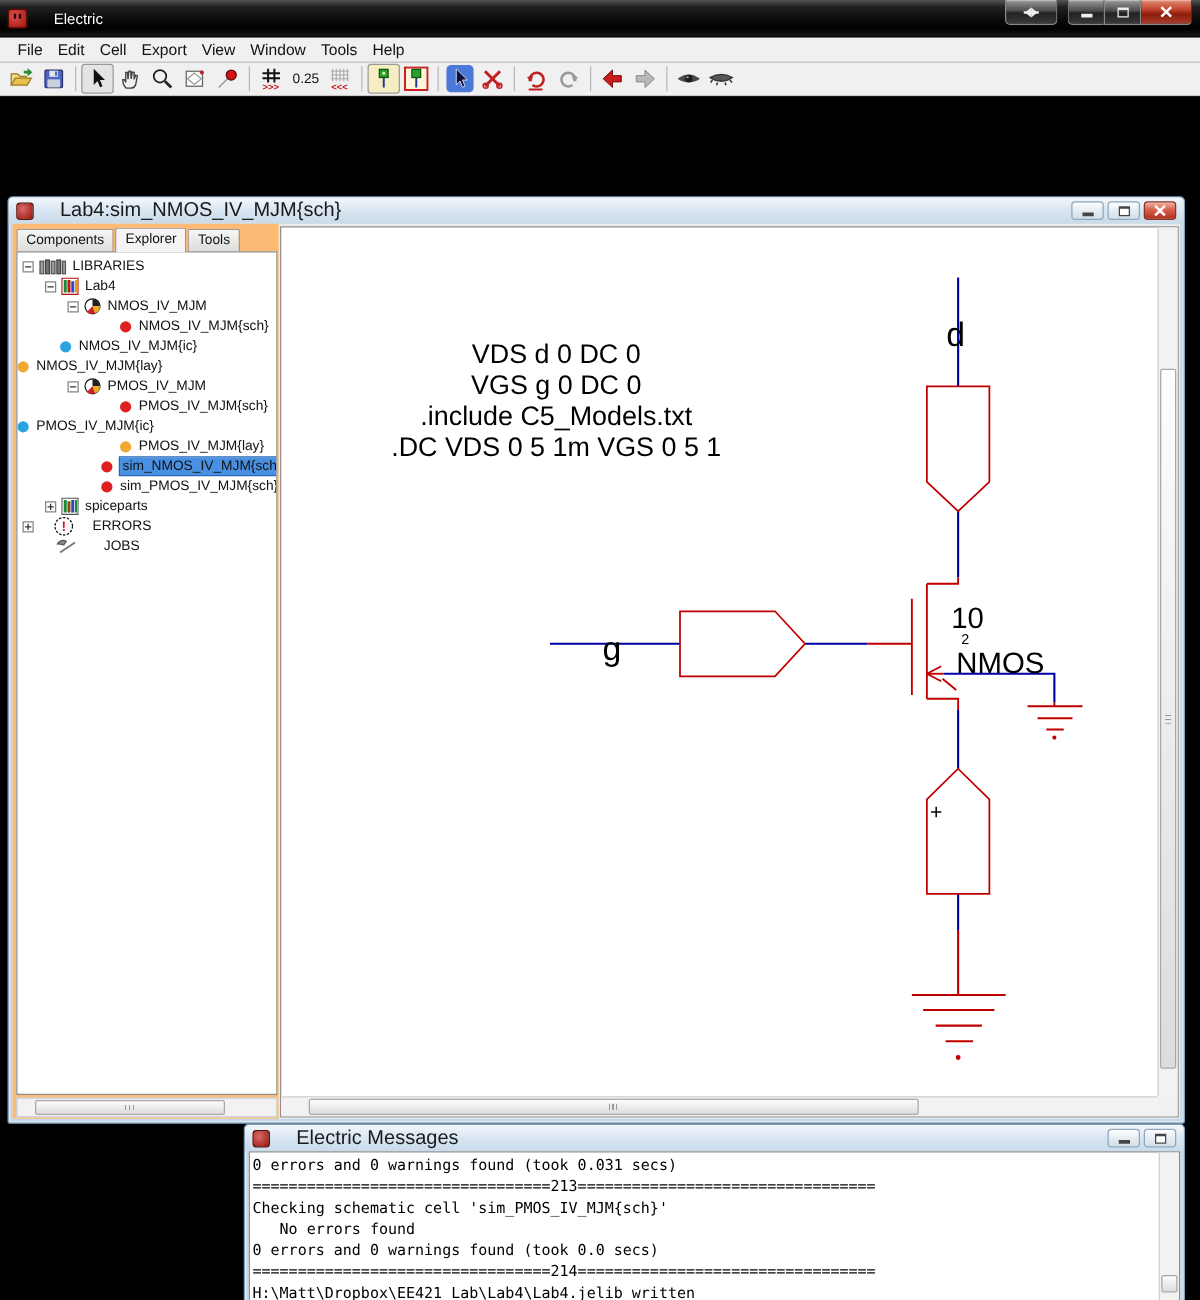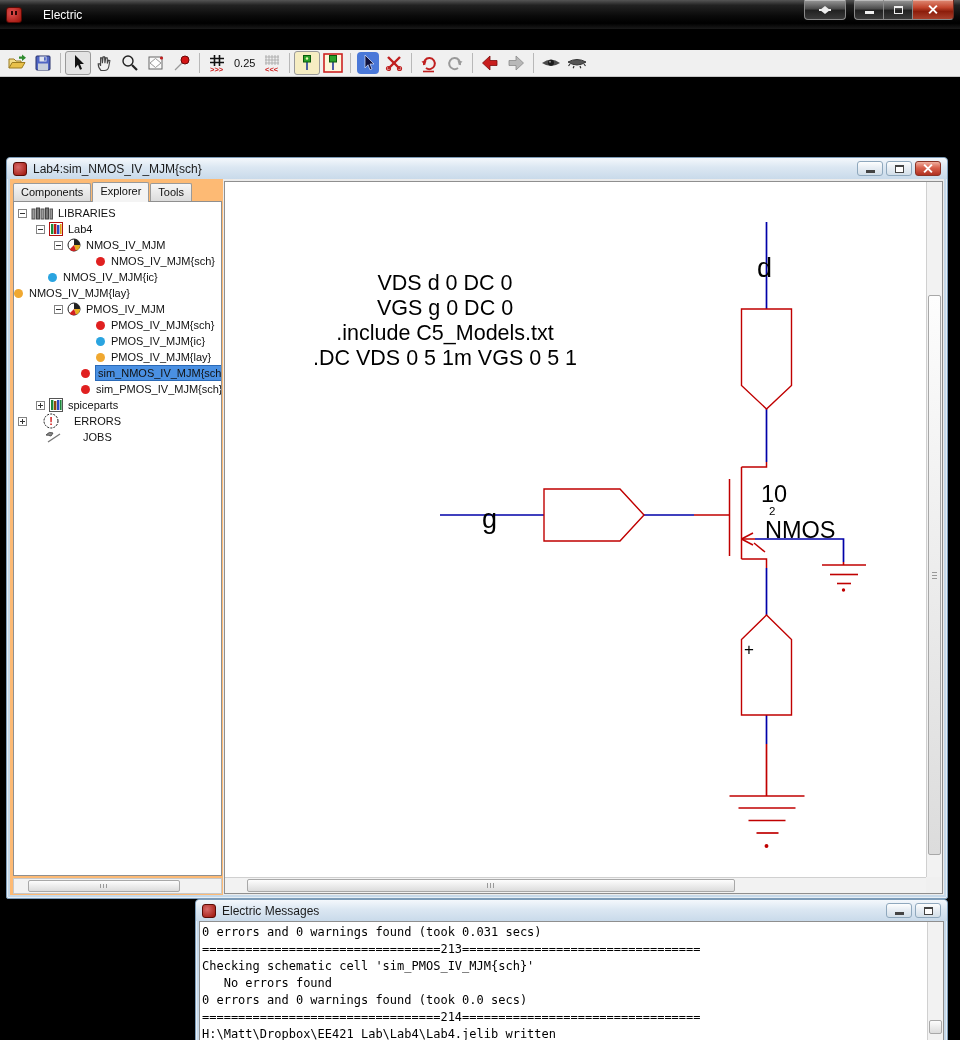--- a/index.html
+++ b/index.html
@@ -36,21 +36,21 @@
   .tbtn { width:26px; height:24px; display:flex; align-items:center; justify-content:center; }
   .tbtn.sel { border:1px solid #9a9a9a; border-radius:3px; background:#e4e4e4; }
   .tsep { width:1px; height:20px; background:#b8b8b8; margin:0 4px; }
   .tlabel { font-size:11px; color:#111; padding:0 4px; }
 
   
   .child { position:absolute; border:1px solid #7d9cb8; border-radius:4px 4px 2px 2px;
     background:#c6d9ea; box-shadow:0 0 0 1px rgba(255,255,255,.55) inset; }
   .child-title { height:21px; display:flex; align-items:center; padding:0 6px;
     background:linear-gradient(#f4f8fc, #dbe7f2 45%, #c9daea); border-radius:4px 4px 0 0; }
-  .child-title .title { font-size:12px; color:#1a1a1a; margin-left:6px; }
+  .child-title .title { font-size:16px; color:#1a1a1a; margin-left:21px; }
   .child-icon { width:14px; height:14px; border-radius:3px; background:radial-gradient(circle at 35% 35%, #d86a6a, #9c1208);
     border:1px solid #5a0c06; position:relative; }
   .child-btns { margin-left:auto; display:flex; gap:3px; }
   .cbtn { width:26px; height:15px; border:1px solid #8fa8bd; border-radius:3px;
     background:linear-gradient(#fdfefe, #e8eef4 45%, #d3dfe9); display:flex; align-items:center; justify-content:center; }
   .cbtn.close { background:linear-gradient(#f0b0a0, #d8604c 45%, #b03020); border-color:#8a3326; }
   .glyph-min { width:9px; height:3px; background:#444; margin-top:6px; }
   .cbtn .glyph-min { margin-top:5px; }
   .glyph-box { width:9px; height:8px; border:1px solid #444; border-top-width:2px; background:#fff; }
   .glyph-x { position:relative; width:10px; height:9px; }
@@ -136,20 +136,30 @@
         <div class="glassbtn">
             <span class="glyph-box" style="border-color:#eee;background:transparent"></span>
           </div>
         <div class="glassbtn close">
             <span class="glyph-x dark"></span>
           </div>
       </div>
     </div>
   </div>
 
+  <div id="menubar">
+    <span class="menu-item">File</span>
+    <span class="menu-item">Edit</span>
+    <span class="menu-item">Cell</span>
+    <span class="menu-item">Export</span>
+    <span class="menu-item">View</span>
+    <span class="menu-item">Window</span>
+    <span class="menu-item">Tools</span>
+    <span class="menu-item">Help</span>
+  </div>
 
   <div id="toolbar">
     <div class="tbtn">
         <svg width="20" height="20" viewBox="0 0 20 20">
           <path d="M2 15 V6 h5 l2 2 h5 v2" fill="#f2dc8a" stroke="#9a7b20"></path>
           <path d="M2 15 l3.2-5.5 H18 l-3.2 5.5 Z" fill="#e8c04a" stroke="#9a7b20"></path>
           <path d="M12 3.5 h3 V1.5 l4 3.2 -4 3.2 V5.8 h-3 Z" fill="#2e8b2e"></path>
         </svg>
       </div>
     <div class="tbtn">
@@ -362,21 +372,21 @@
                     <path d="M7 7 L13 7 A6 6 0 0 1 9 12.6 Z" fill="#e8b020"></path>
                     <path d="M7 7 L9 12.6 A6 6 0 0 1 2.5 11.5 Z" fill="#d02020"></path>
                   </svg>
                 </span>
               <span>PMOS_IV_MJM</span>
             </div>
             <div class="trow" style="padding-left:82px">
               <span class="dot red"></span>
               <span>PMOS_IV_MJM{sch}</span>
             </div>
-            <div class="trow" style="padding-left:82px">
+            <div class="trow" style="">
               <span class="dot blue"></span>
               <span>PMOS_IV_MJM{ic}</span>
             </div>
             <div class="trow" style="padding-left:82px">
               <span class="dot orange"></span>
               <span>PMOS_IV_MJM{lay}</span>
             </div>
             <div class="trow" style="padding-left:67px">
               <span class="dot red"></span>
               <span class="tsel">sim_NMOS_IV_MJM{sch}</span>

